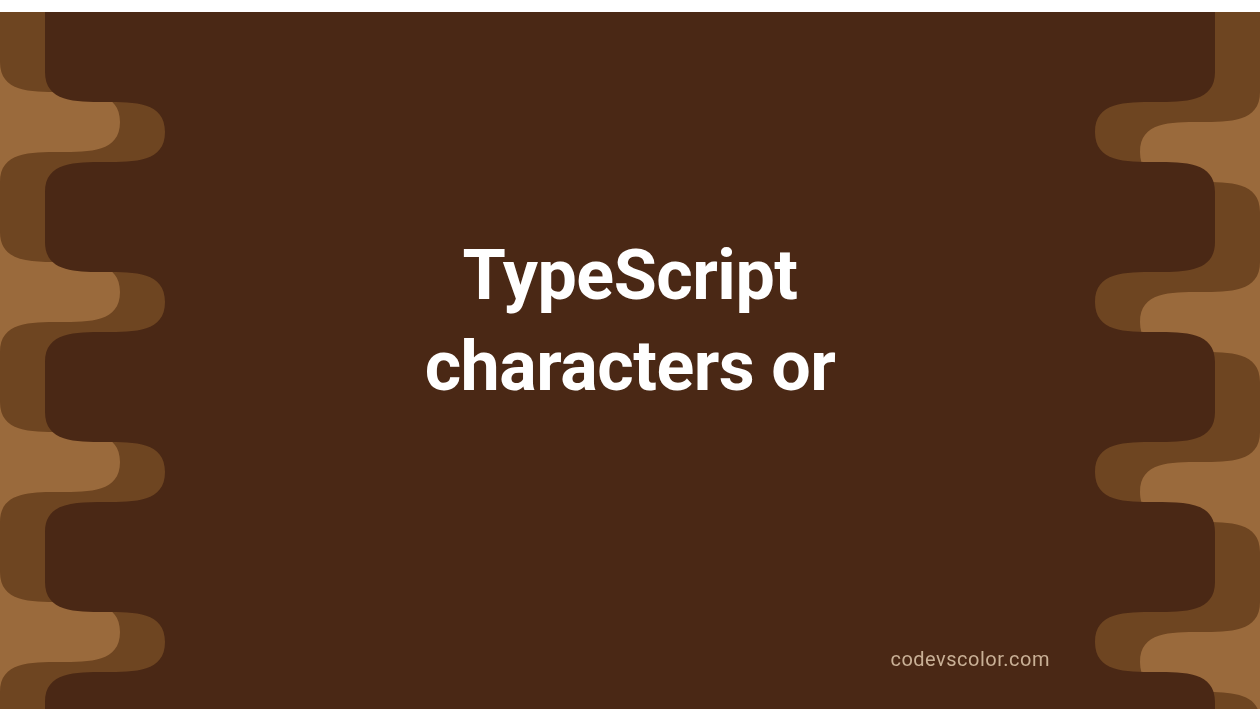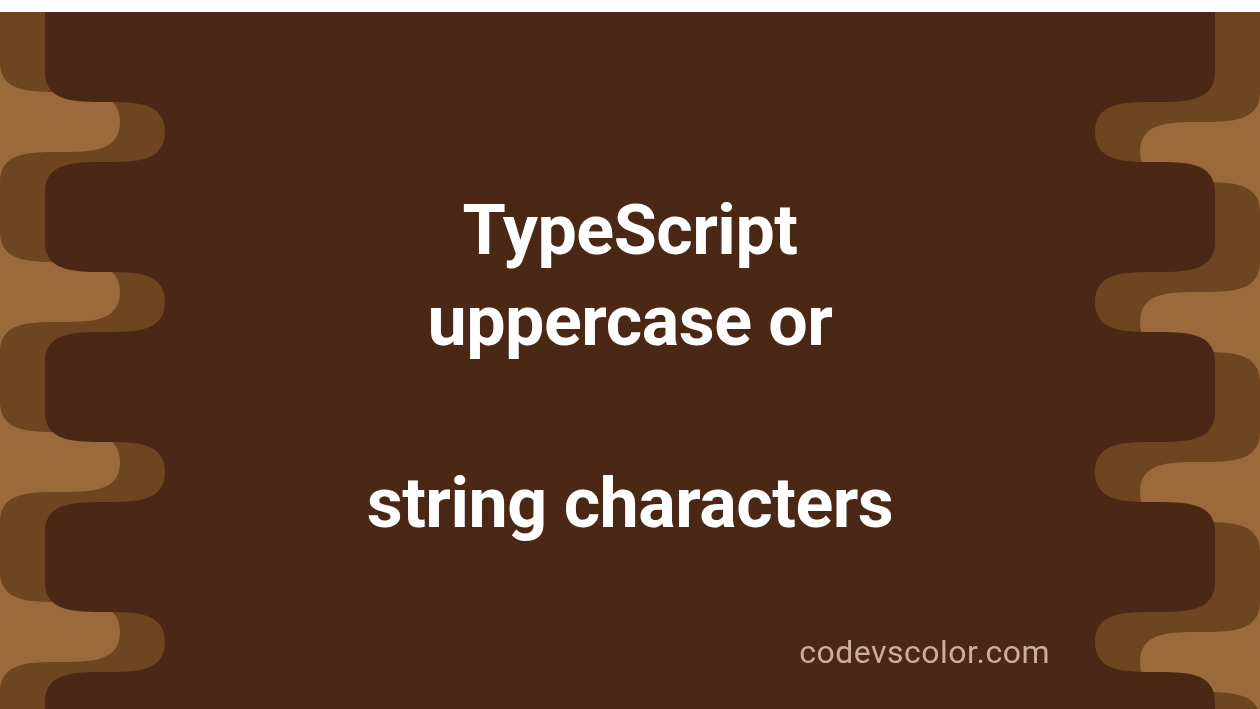--- a/index.html
+++ b/index.html
@@ -44,21 +44,21 @@
       font-weight: 700;
       line-height: 1.3;
       letter-spacing: -0.5px;
     }
     .watermark {
       position: absolute;
       right: 210px;
       bottom: 50px;
       z-index: 3;
       color: #c9b096;
-      font-size: 32px;
+      font-size: 20px;
       font-weight: 400;
       letter-spacing: 0.5px;
     }
   </style>
 </head>
 <body>
 
 <div class="banner">
   <svg class="bg-layer1" viewBox="0 0 1260 709" preserveAspectRatio="none">
     <path fill="#6e4521" d="
@@ -153,19 +153,18 @@
       C 45 150 75 150 105 150
       C 135 150 165 150 165 120
       C 165 90 135 90 105 90
       C 75 90 45 90 45 60
       Z
     "></path>
   </svg>
   <div class="content">
     <h1 class="title">
       <span>TypeScript</span><br>
-      <span>uppercase or</span><br>
+      <span>characters or</span><br>
       <br>
-      <span>string characters</span>
     </h1>
   </div>
   <div class="watermark">codevscolor.com</div>
 </div>
 
 </body></html>

